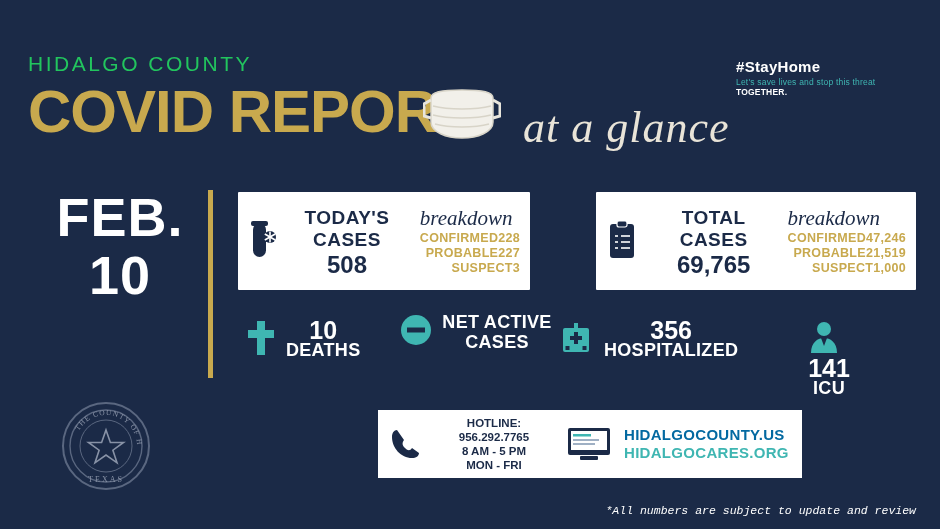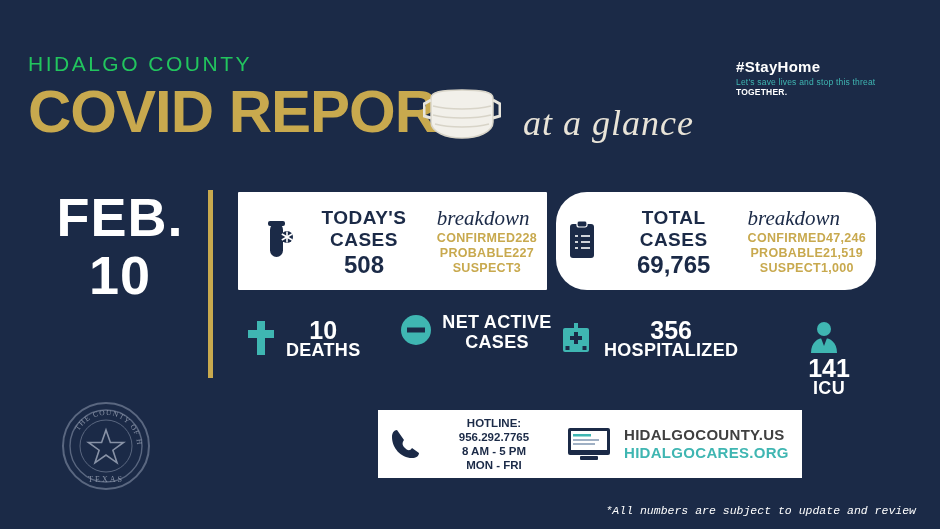--- a/index.html
+++ b/index.html
@@ -52,21 +52,21 @@
     top: 2px;
     width: 78px;
     height: 62px;
   }
   #at-a-glance {
     position: absolute;
     left: 495px;
     top: 22px;
     font-family: "Liberation Serif", serif;
     font-style: italic;
-    font-size: 36px;
+    font-size: 44px;
     color: #e9e4d8;
     letter-spacing: 1px;
   }
   
   #stayhome {
     position: absolute;
     right: 24px;
     top: 58px;
     width: 180px;
   }
@@ -118,22 +118,22 @@
   }
   
   .card {
     position: absolute;
     background: #ffffff;
     height: 98px;
     border-radius: 1px;
     display: flex;
     align-items: center;
   }
-  #card-today { left: 238px; top: 192px; width: 292px; padding-left: 17px; }
-  #card-total { left: 556px; top: 192px; width: 320px; border-radius: 31px; }
+  #card-today { left: 238px; top: 192px; width: 292px; }
+  #card-total { left: 596px; top: 192px; width: 320px; }
   .card .icon-cell {
     width: 54px;
     display: flex;
     align-items: center;
     justify-content: center;
   }
   .card .label-cell {
     color: #1b2a47;
     text-align: center;
     font-weight: bold;
@@ -155,21 +155,21 @@
   .break-title {
     font-family: "Liberation Serif", serif;
     font-style: italic;
     font-size: 21px;
     color: #1b2a47;
     line-height: 22px;
     margin-bottom: 2px;
   }
   .break-row {
     display: flex;
-    justify-content: center;
+    justify-content: flex-end;
     font-size: 12.5px;
     font-weight: bold;
     color: #c8a94e;
     line-height: 15px;
     letter-spacing: 0.3px;
   }
   .break-row .v { color: #c8a94e; }
   
   #stats {
     position: absolute;
@@ -225,21 +225,21 @@
   #contact .hotline {
     color: #1b2a47;
     font-size: 11.5px;
     font-weight: bold;
     line-height: 14px;
     text-align: center;
     width: 120px;
   }
   #contact .mon-icon { width: 70px; display: flex; justify-content: center; align-items: center; }
   #contact .sites { line-height: 18px; }
-  #contact .site1 { color: #404040; font-size: 15px; font-weight: bold; letter-spacing: 0.3px; }
+  #contact .site1 { color: #0369a1; font-size: 15px; font-weight: bold; letter-spacing: 0.3px; }
   #contact .site2 { color: #3fb6b2; font-size: 15px; font-weight: bold; letter-spacing: 0.3px; }
   
   #footnote {
     position: absolute;
     right: 24px;
     bottom: 12px;
     font-size: 11.5px;
     font-style: italic;
     color: #ffffff;
     font-family: Liberation Mono, monospace;

